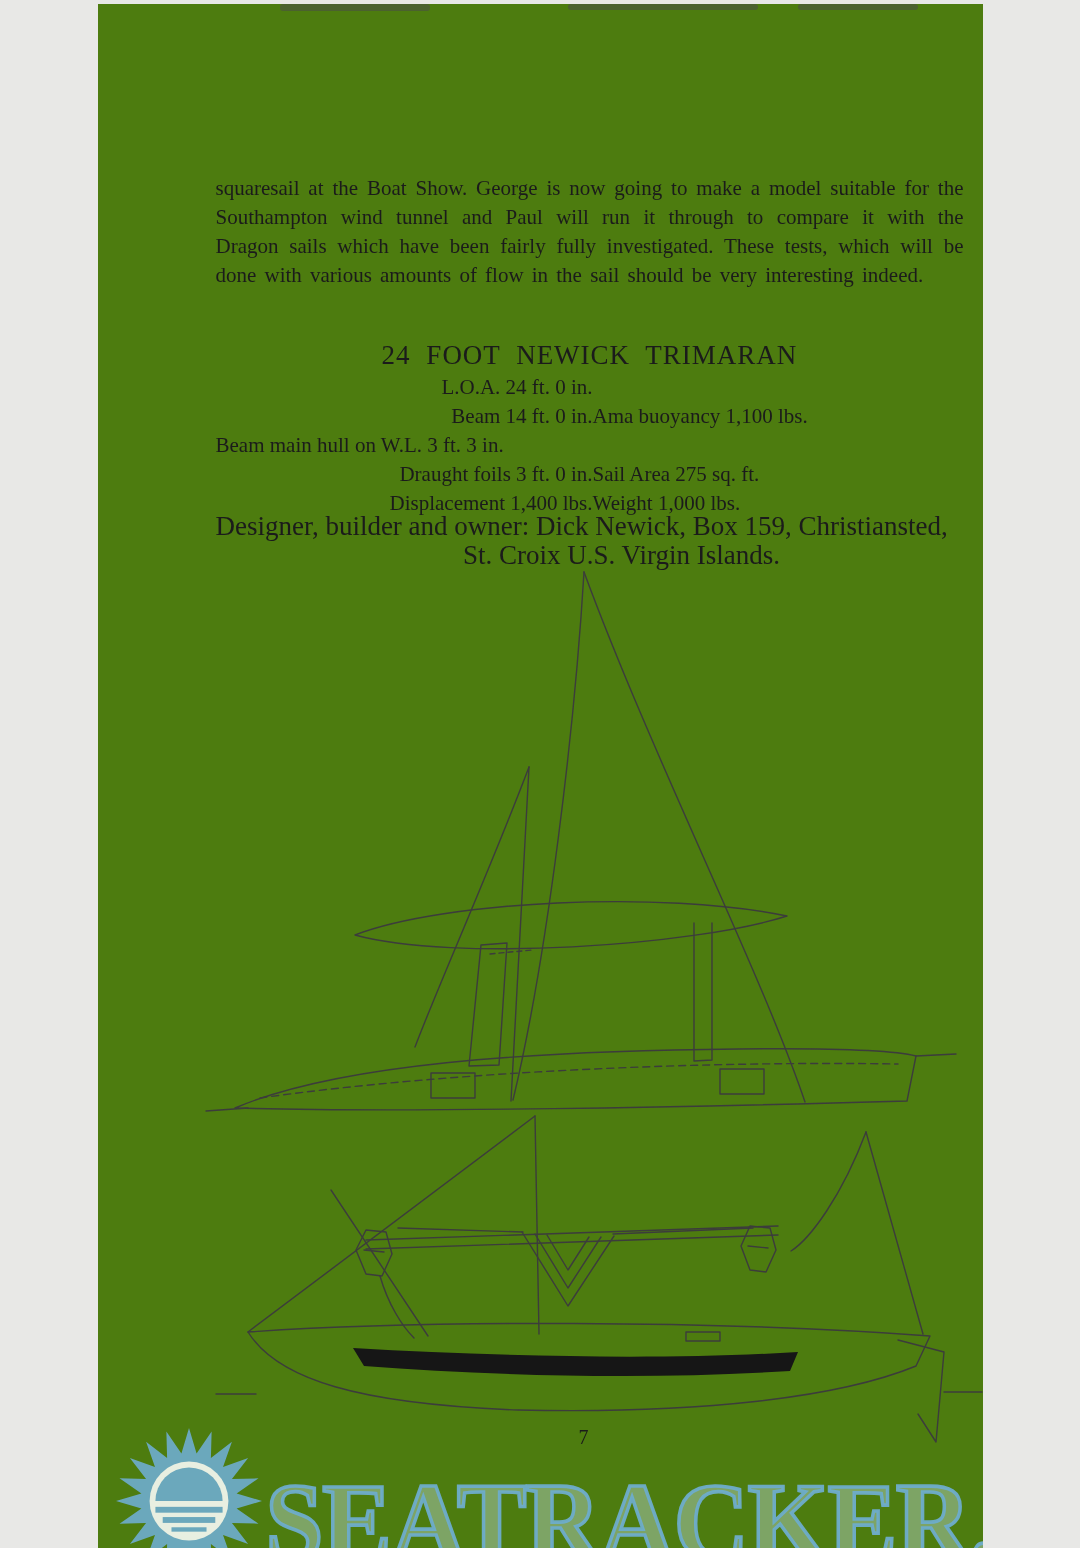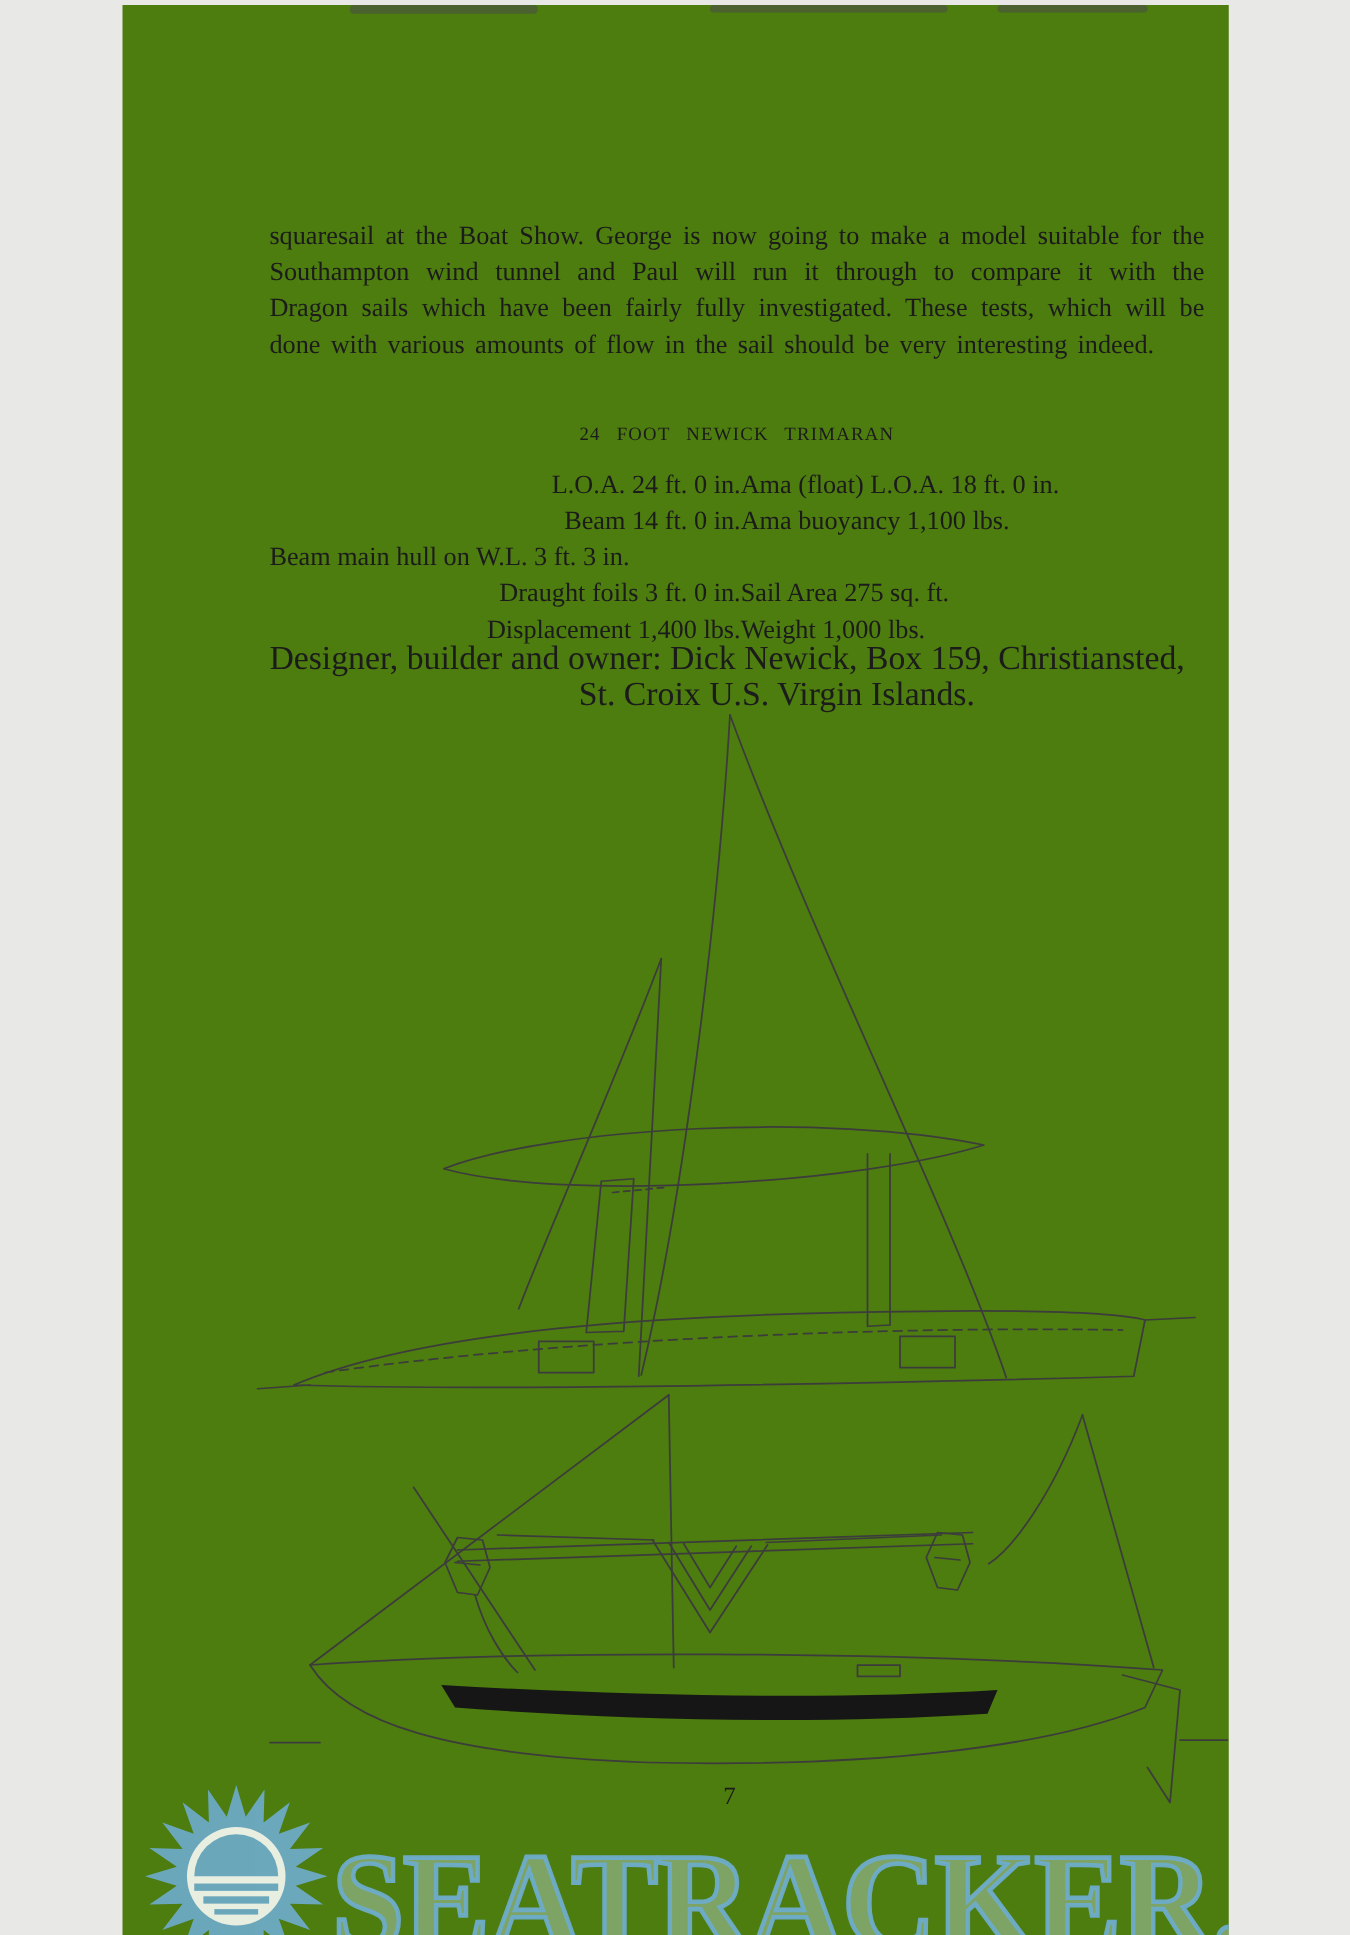--- a/index.html
+++ b/index.html
@@ -17,21 +17,21 @@
   .edge-line{position:absolute;left:1029px;top:16px;width:3px;height:1532px;background:#4b4b4b;border-radius:2px;}
 
   
   .para{
     position:absolute;left:118px;top:170px;width:748px;
     font-size:21px;line-height:29px;text-align:justify;
     word-spacing:0.14em;margin:0;
   }
   .heading{
     position:absolute;left:118px;top:336px;width:748px;margin:0;
-    font-size:15px;font-weight:normal;text-align:center;
+    font-size:27px;font-weight:normal;text-align:center;
     letter-spacing:1px;word-spacing:8px;
   }
   .specs{position:absolute;left:118px;top:369px;width:760px;}
   .spec-row{display:flex;height:29px;font-size:21px;line-height:29px;}
   .spec-row .cl{width:377px;text-align:right;}
   .spec-row .cr{flex:1;}
   .designer{position:absolute;left:118px;width:760px;font-size:27px;line-height:29px;margin:0;}
   .designer.l1{top:508px;}
   .designer.l2{top:537px;padding-left:26px;text-align:center;}
 
@@ -70,21 +70,20 @@
   <div class="smudge" style="left:950px;top:4px;width:24px;height:5px;"></div>
   <div class="edge-line"></div>
 
   <p class="para">squaresail at the Boat Show.  George is now going to make a model suitable for the Southampton wind tunnel and Paul will run it through to compare it with the Dragon sails which have been fairly fully investigated.  These tests, which will be done with various amounts of flow in the sail should be very interesting indeed.</p>
 
   <h2 class="heading">24 FOOT NEWICK TRIMARAN</h2>
 
   <div class="specs">
     <div class="spec-row">
       <span class="cl">L.O.A. 24 ft. 0 in.</span>
-      <span class="cr">Ama (float) L.O.A. 18 ft. 0 in.</span>
     </div>
     <div class="spec-row">
       <span class="cl">Beam 14 ft. 0 in.</span>
       <span class="cr">Ama buoyancy 1,100 lbs.</span>
     </div>
     <div class="spec-row">
       <span class="cr">Beam main hull on W.L. 3 ft. 3 in.</span>
     </div>
     <div class="spec-row">
       <span class="cl">Draught foils 3 ft. 0 in.</span>

